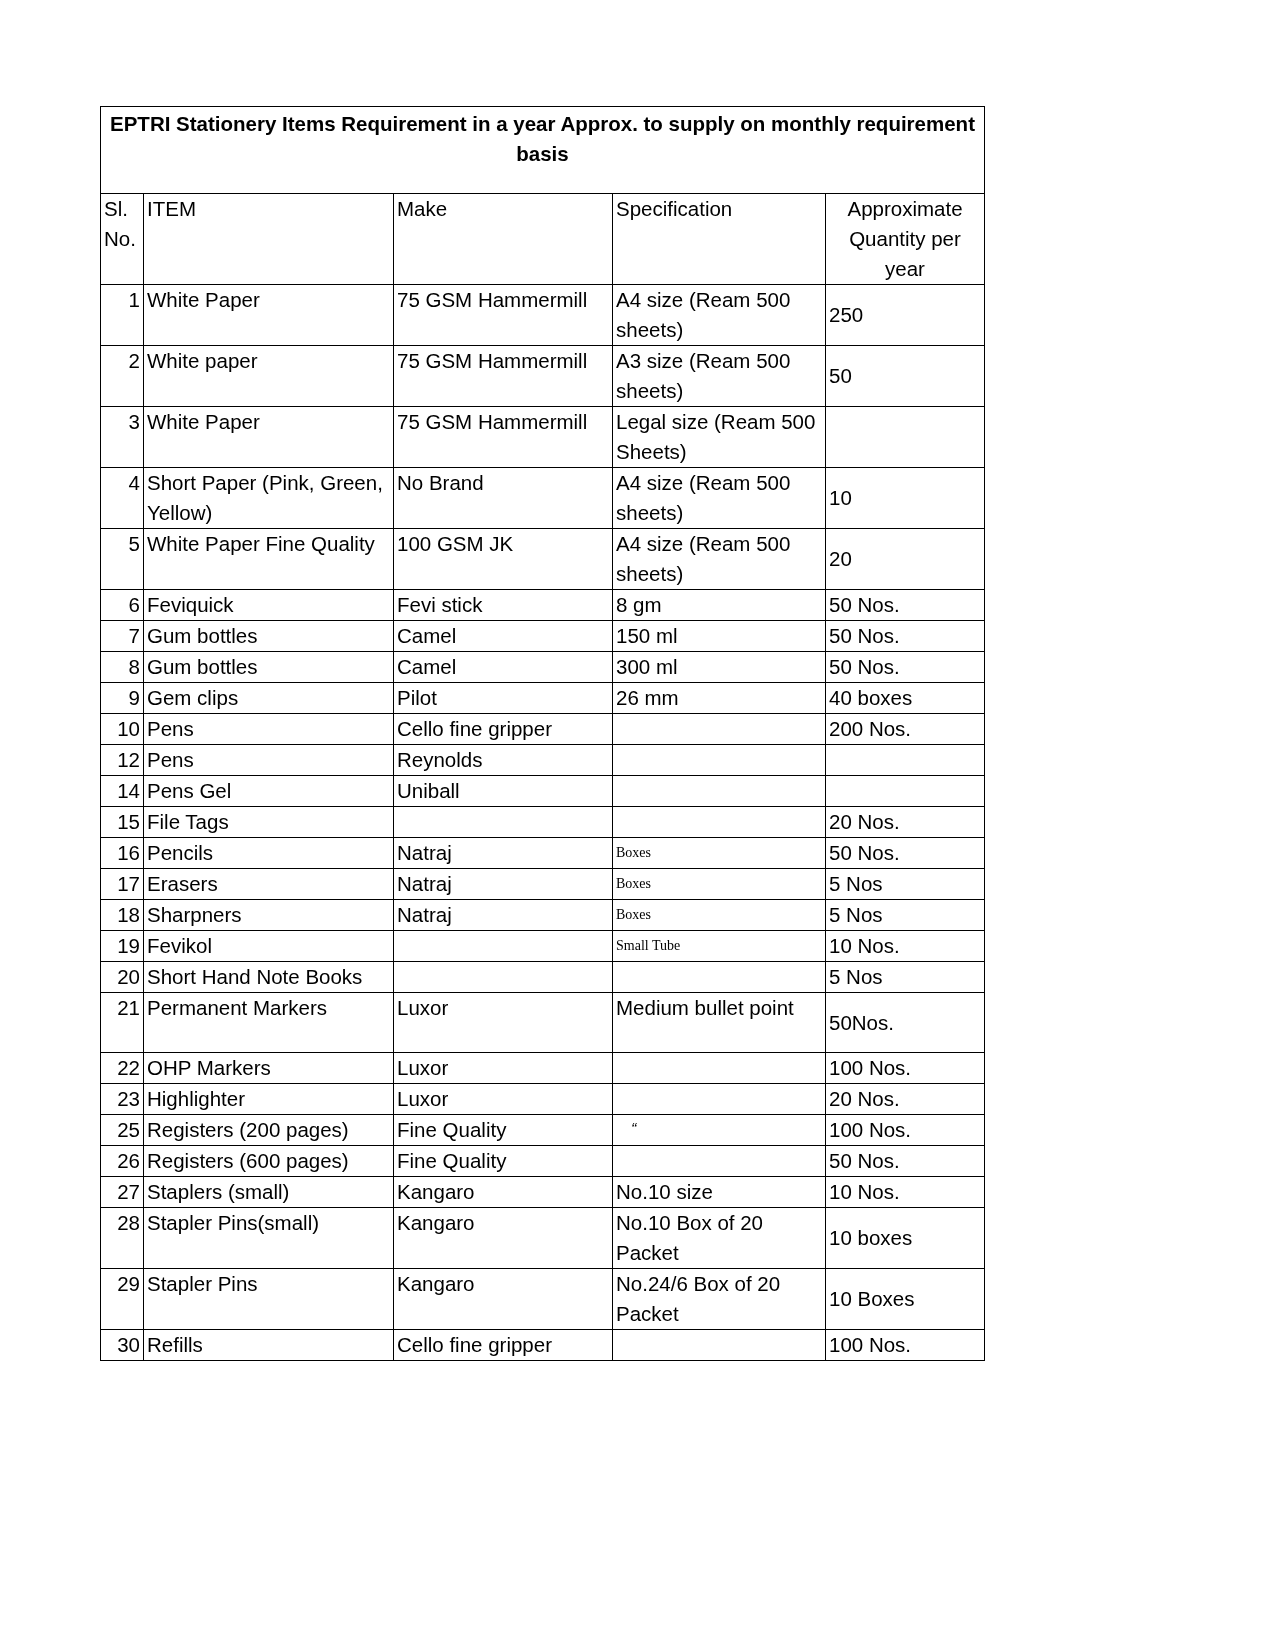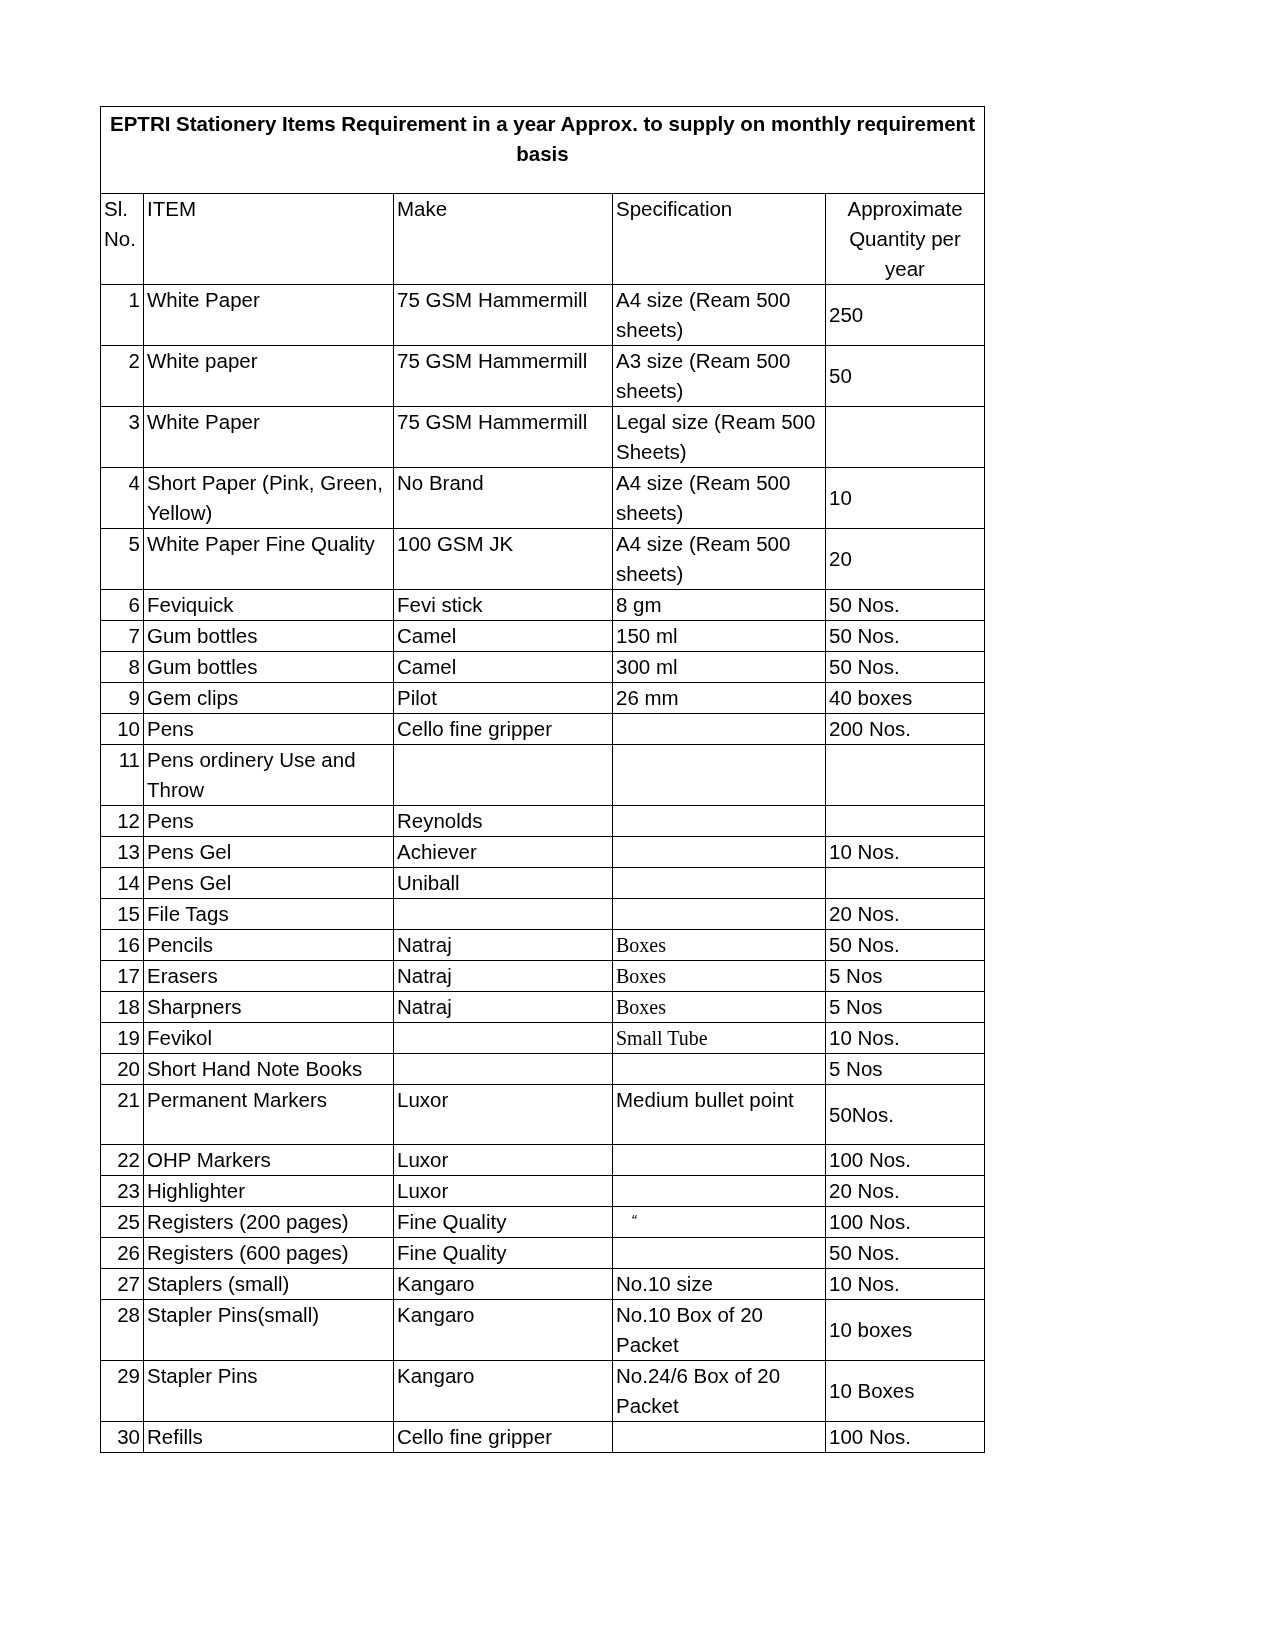--- a/index.html
+++ b/index.html
@@ -24,21 +24,21 @@
   }
   .sheet .hdr { font-weight: normal; height: 88px; }
   .sheet .hdr.qty { text-align: center; }
   .col-sl { width: 43px; }
   .col-item { width: 250px; }
   .col-make { width: 219px; }
   .col-spec { width: 213px; }
   .col-qty { width: 159px; }
   .sl { text-align: right !important; }
   .qty { text-align: center; vertical-align: middle !important; }
-  .serif { font-family: "Liberation Serif", serif; font-size: 20px; }
+  .serif { font-family: "Liberation Serif", serif; font-size: 14px; }
   .ditto { padding-left: 18px !important; font-style: italic; font-size: 16px; }
 </style>
 </head>
 <body>
 
 <table class="sheet">
   <colgroup>
     <col class="col-sl">
       <col class="col-item">
       <col class="col-make">
@@ -122,39 +122,25 @@
         <td class="qty">40 boxes</td>
       </tr>
       <tr>
         <td class="sl">10</td>
         <td>Pens</td>
         <td>Cello fine gripper</td>
         <td></td>
         <td class="qty">200 Nos.</td>
       </tr>
       <tr>
-        <td class="sl">11</td>
-        <td>Pens ordinery Use and Throw</td>
-        <td></td>
-        <td></td>
-        <td class="qty"></td>
-      </tr>
-      <tr>
         <td class="sl">12</td>
         <td>Pens</td>
         <td>Reynolds</td>
         <td></td>
         <td class="qty"></td>
-      </tr>
-      <tr>
-        <td class="sl">13</td>
-        <td>Pens Gel</td>
-        <td>Achiever</td>
-        <td></td>
-        <td class="qty">10 Nos.</td>
       </tr>
       <tr>
         <td class="sl">14</td>
         <td>Pens Gel</td>
         <td>Uniball</td>
         <td></td>
         <td class="qty"></td>
       </tr>
       <tr>
         <td class="sl">15</td>

